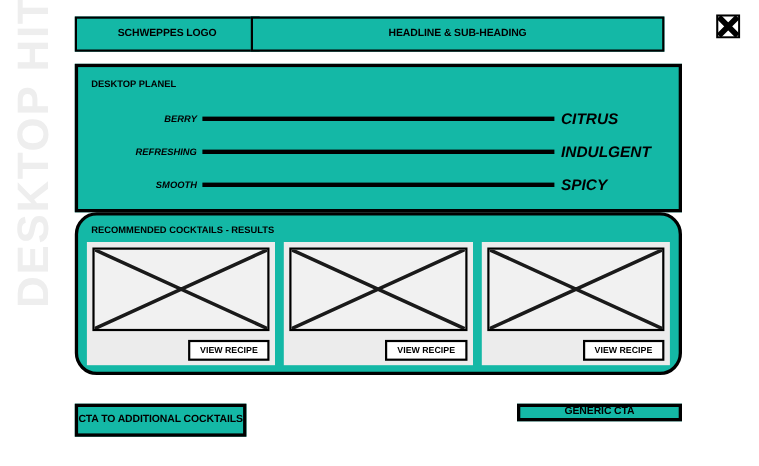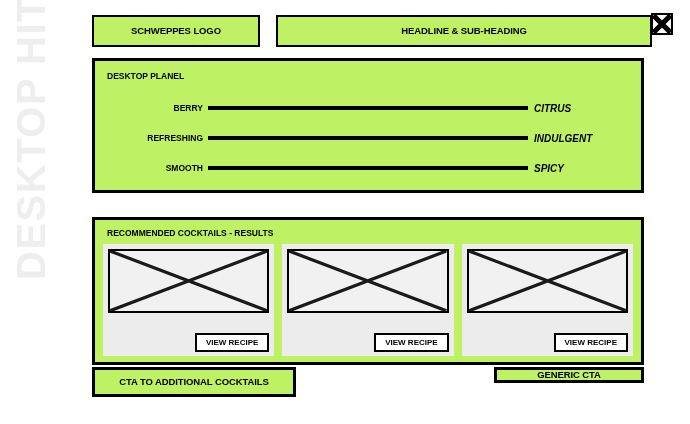--- a/index.html
+++ b/index.html
@@ -46,42 +46,41 @@
     top: 13px;
     width: 22px;
     height: 22px;
   }
   #close-icon-wrap svg { display: block; }
 
   
   .wf-box {
     position: absolute;
     box-sizing: border-box;
-    background: #bef264;
+    background: #14b8a6;
     border: 3px solid #000000;
-    margin-left: 24px;
   }
   .wf-box.thin { border-width: 2px; }
 
   .wf-center-label {
     position: absolute;
     left: 0; right: 0; top: 50%;
     transform: translateY(-50%);
     text-align: center;
     font-family: "Liberation Sans", sans-serif;
     font-weight: bold;
     font-size: 9.5px;
     letter-spacing: -0.1px;
     line-height: 1.1;
     color: #000;
   }
 
   
   #logo-box   { left: 68px;  top: 15px; width: 168px; height: 32px; }
-  #headline-box { left: 252px; top: 15px; width: 376px; height: 32px; }
+  #headline-box { left: 228px; top: 15px; width: 376px; height: 32px; }
 
   
   #slider-panel {
     left: 68px; top: 58px; width: 552px; height: 135px;
     border-width: 3px;
   }
   #slider-panel-title {
     position: absolute;
     left: 12px; top: 10px;
     font-family: "Liberation Sans", sans-serif;
@@ -98,42 +97,44 @@
     position: relative;
     height: 30px;
     display: flex;
     align-items: center;
   }
   .slider-row .lbl-left {
     width: 108px;
     text-align: right;
     padding-right: 5px;
     font-family: "Liberation Sans", sans-serif;
+    font-style: italic;
     font-weight: bold;
     font-size: 8.5px;
     white-space: nowrap;
   }
   .slider-row .track {
     flex: 0 0 320px;
     height: 4px;
     background: #000000;
   }
   .slider-row .lbl-right {
     padding-left: 6px;
     font-family: "Liberation Sans", sans-serif;
     font-style: italic;
     font-weight: bold;
-    font-size: 10px;
+    font-size: 14px;
     white-space: nowrap;
   }
 
   
   #results-panel {
-    left: 68px; top: 217px; width: 552px; height: 148px;
+    left: 68px; top: 193px; width: 552px; height: 148px;
     border-width: 3px;
+    border-radius: 20px;
   }
   #results-title {
     position: absolute;
     left: 12px; top: 8px;
     font-family: "Liberation Sans", sans-serif;
     font-weight: bold;
     font-size: 8.5px;
   }
   #cards-row {
     position: absolute;
@@ -165,37 +166,37 @@
     position: absolute;
     inset: 0;
     width: 100%;
     height: 100%;
     display: block;
   }
   .card-footer {
     flex: 0 0 auto;
     display: flex;
     justify-content: flex-end;
-    padding-top: 20px;
+    padding-top: 8px;
   }
   .view-recipe-btn {
     box-sizing: border-box;
     border: 2px solid #000000;
     background: #ffffff;
     padding: 3px 9px 3px 9px;
     font-family: "Liberation Sans", sans-serif;
     font-weight: bold;
     font-size: 8px;
     letter-spacing: 0px;
     white-space: nowrap;
     line-height: 1.15;
   }
 
   
-  #cta-additional { left: 68px;  top: 367px; width: 204px; height: 30px; }
+  #cta-additional { left: 68px;  top: 367px; width: 156px; height: 30px; }
   #cta-generic    { left: 470px; top: 367px; width: 150px; height: 16px; }
 </style>
 </head>
 <body>
 
 <div id="wireframe-side-label">
   <div class="vtext">DESKTOP HIT</div>
 </div>
 
 <div id="close-icon-wrap">

